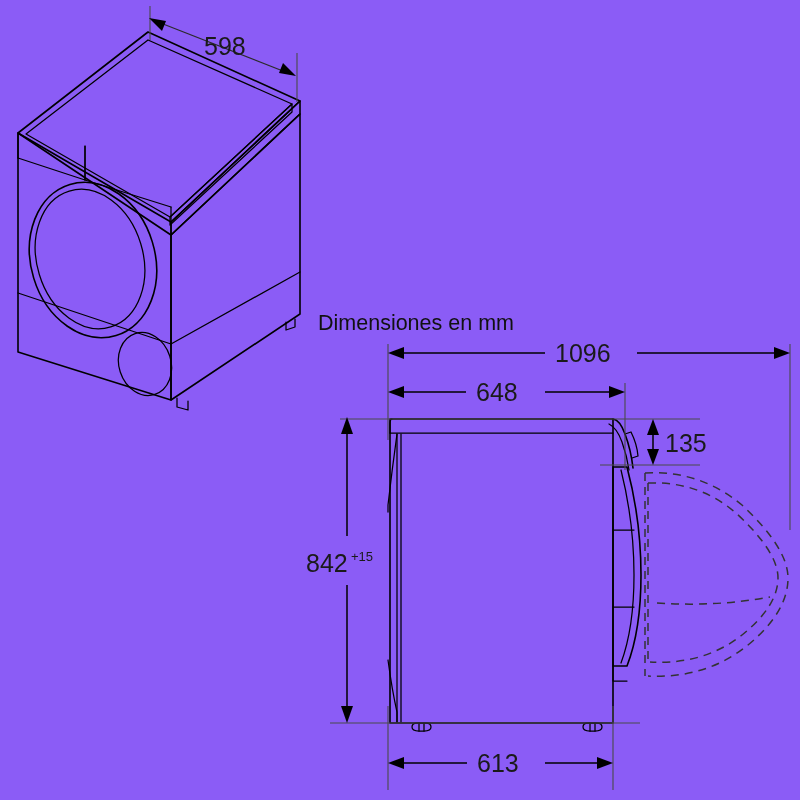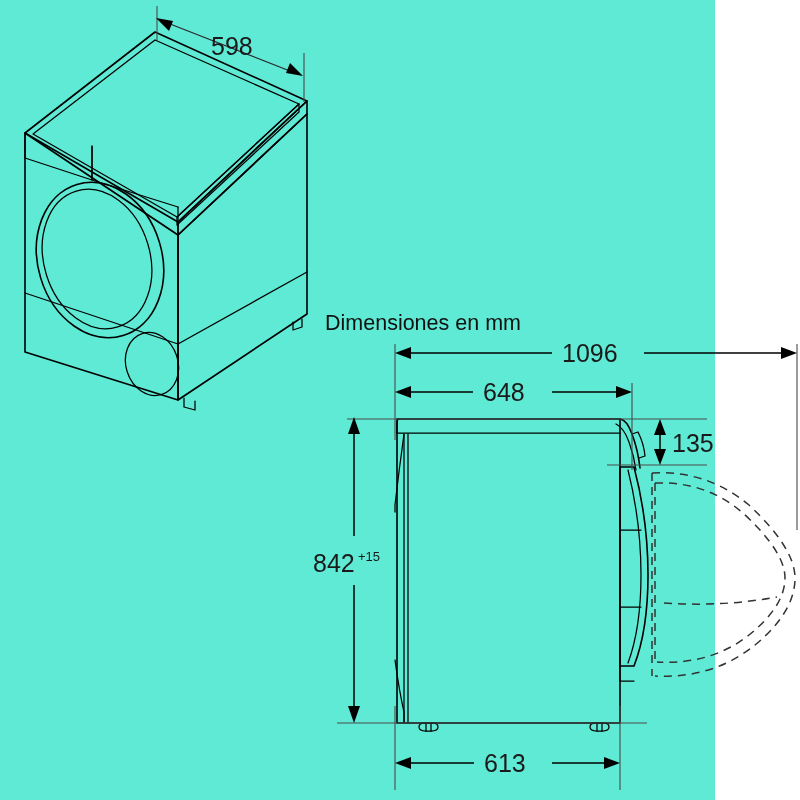--- a/index.html
+++ b/index.html
@@ -1,17 +1,17 @@
 <!DOCTYPE html>
 <html><head>
 <meta charset="utf-8">
 <style>
   html,body{margin:0;padding:0;background:#ffffff;}
   body{width:800px;height:800px;font-family:"Liberation Sans",sans-serif;color:#000;overflow:hidden;}
-  #stage{position:relative;width:708px;height:800px;background:#5eead4;padding-left:7px;}
+  #stage{position:relative;width:800px;height:800px;background:#8b5cf6;}
   svg{display:block;}
   .dimtext{font-family:"Liberation Sans",sans-serif;font-size:25px;fill:#1a1a1a;}
   .titletext{font-family:"Liberation Sans",sans-serif;font-size:21.5px;fill:#111;}
   .suptext{font-family:"Liberation Sans",sans-serif;font-size:13px;fill:#1a1a1a;}
   .ln{fill:none;stroke:#000;stroke-width:1.6;stroke-linecap:round;stroke-linejoin:round;}
   .ln-thin{fill:none;stroke:#000;stroke-width:1.25;stroke-linecap:round;stroke-linejoin:round;}
   .ext{fill:none;stroke:#4a4a4a;stroke-width:1.1;}
   .dim{fill:none;stroke:#000;stroke-width:1.5;}
   .dimthin{fill:none;stroke:#2b2b2b;stroke-width:1.2;}
   .dash{fill:none;stroke:#333;stroke-width:1.5;stroke-dasharray:8 6;stroke-linecap:butt;}

